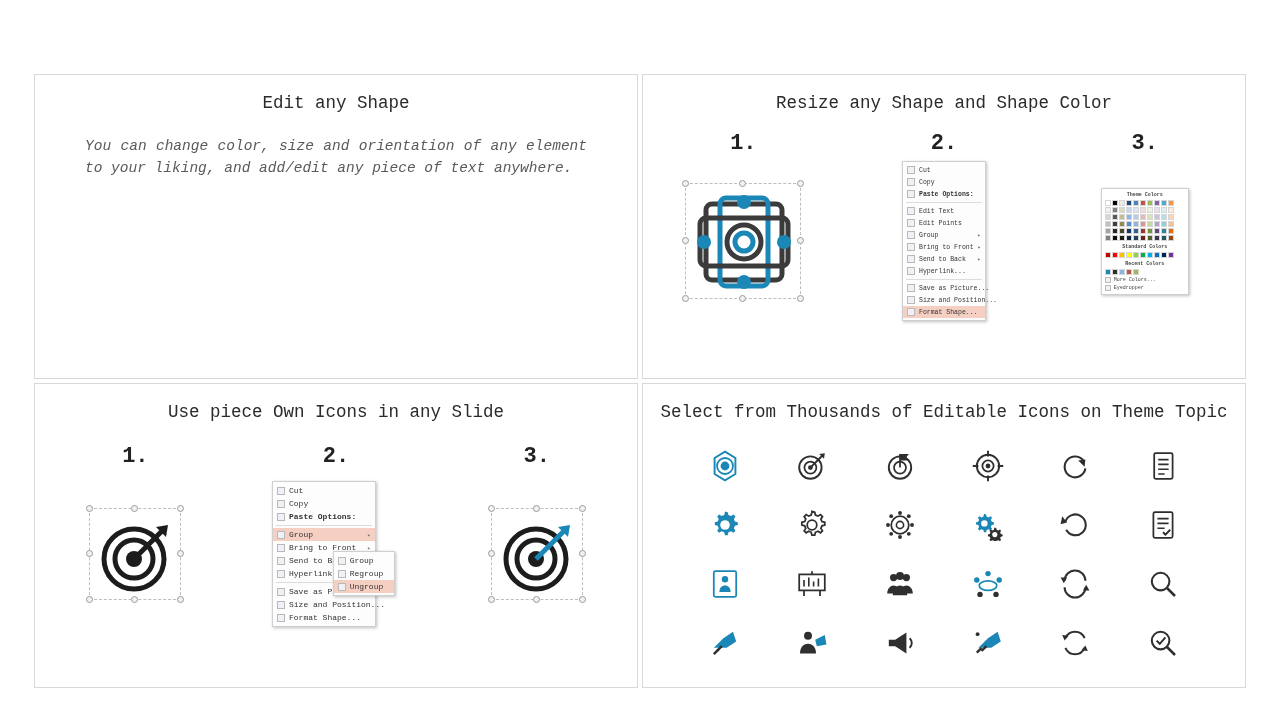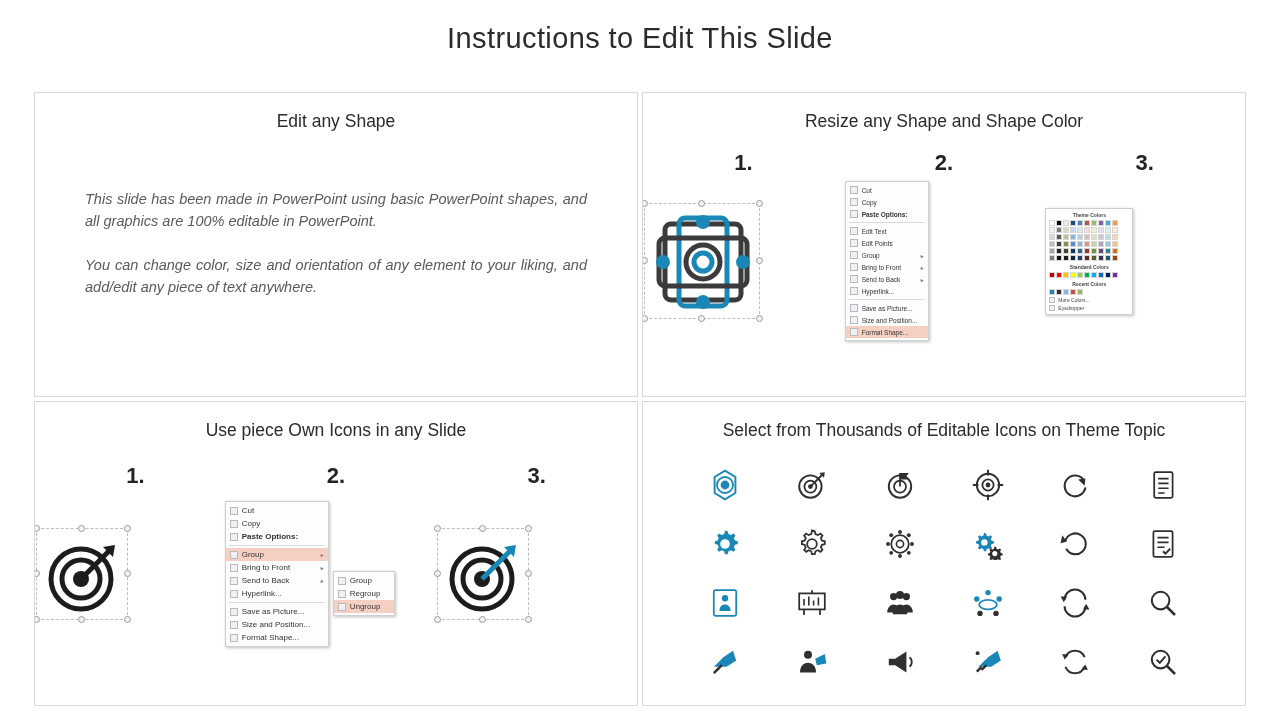--- a/index.html
+++ b/index.html
@@ -27,20 +27,21 @@
     line-height: 40px;
   }
   .grid {
     position: absolute;
     left: 34px; top: 74px;
     width: 1212px; height: 620px;
     display: grid;
     grid-template-columns: 604px 604px;
     grid-template-rows: 305px 305px;
     gap: 4px 4px;
+    font-family: Liberation Mono, monospace;
   }
   .panel {
     border: 1px solid #d9d9d9;
     background: #fff;
     position: relative;
     overflow: hidden;
   }
   .panel-title {
     text-align: center;
     font-size: 17.5px;
@@ -78,21 +79,21 @@
   .step-num {
     font-size: 22px;
     font-weight: bold;
     color: #222;
     margin-bottom: 10px;
   }
   .step-body {
     height: 150px;
     display: flex;
     align-items: center;
-    justify-content: flex-start;
+    justify-content: center;
   }
 
   
   .sel-box {
     position: relative;
     width: 116px; height: 116px;
     border: 1px dashed #bdbdbd;
   }
   .handle {
     position: absolute;
@@ -178,27 +179,25 @@
   }
   .ic { width: 32px; height: 32px; display: block; }
   .teal { color: #1b87b7; }
   .dark { color: #2f2f2f; }
 </style>
 </head>
 <body>
 
 <div class="slide">
 
-  <h1 class="slide-title">Instructions to Edit This Slide</h1>
 
   <div class="grid">
 
     <div class="panel">
       <div class="panel-title">Edit any Shape</div>
-      <p class="para first">This slide has been made in PowerPoint using basic PowerPoint shapes, and all graphics are 100% editable in PowerPoint.</p>
       <p class="para second">You can change color, size and orientation of any element to your liking, and add/edit any piece of text anywhere.</p>
     </div>
 
     <div class="panel">
       <div class="panel-title">Resize any Shape and Shape Color</div>
 
       <div class="steps">
 
         <div class="step">
           <div class="step-num">1.</div>

